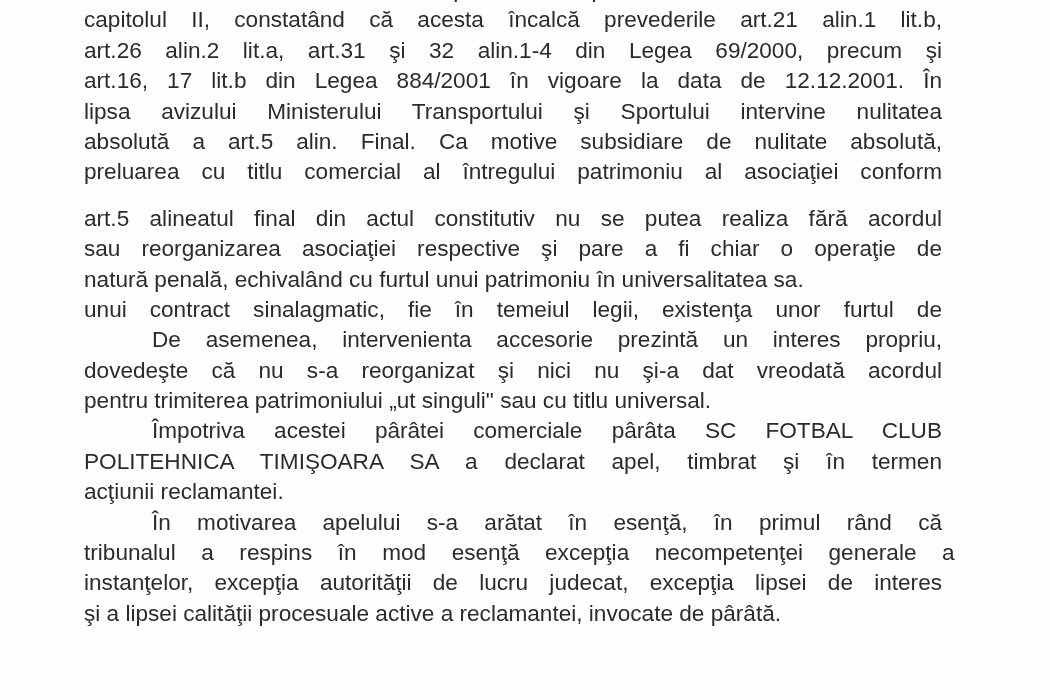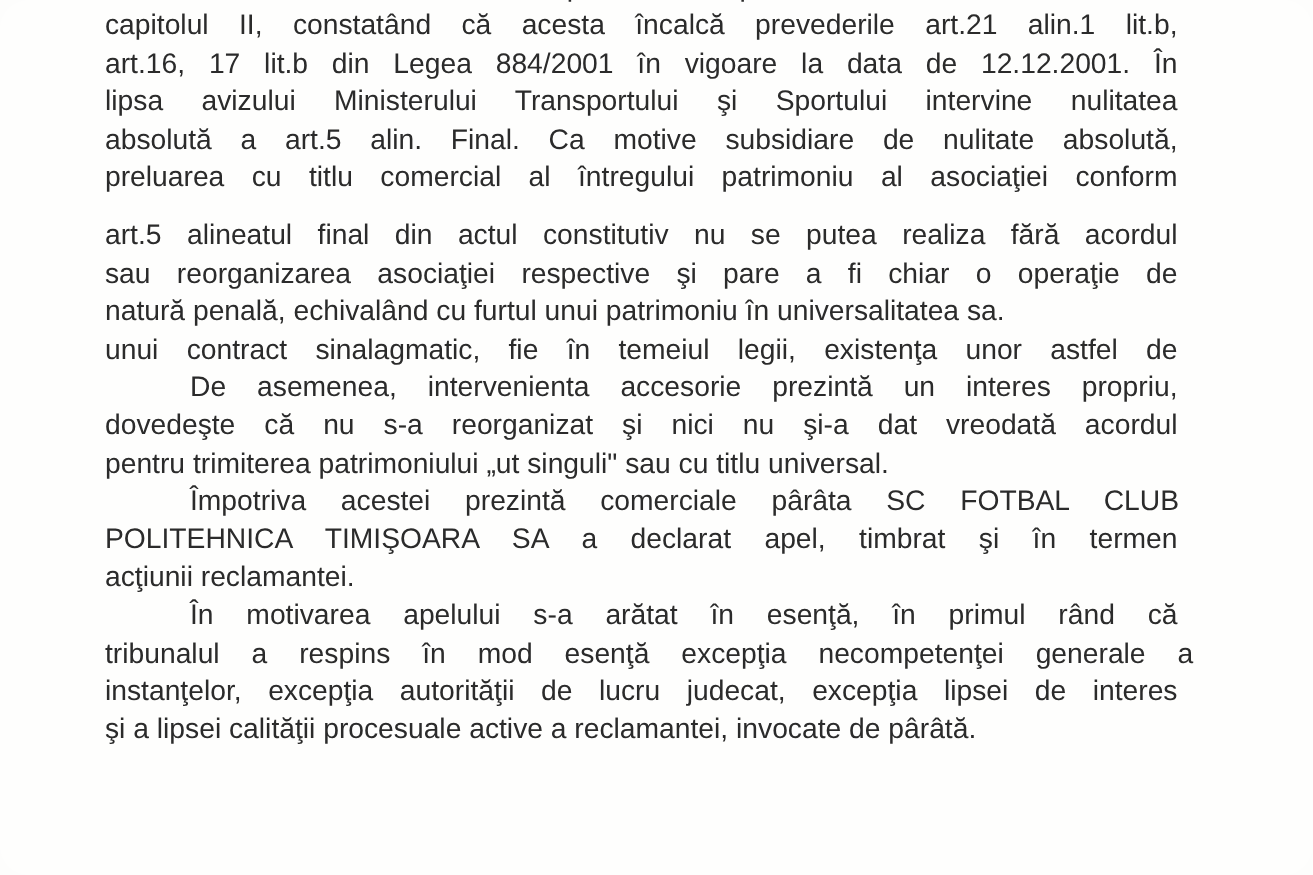--- a/index.html
+++ b/index.html
@@ -45,38 +45,39 @@
   }
 </style>
 </head>
 <body>
 
 <div class="page">
   <div class="text-block" id="text-block">
       <div class="para">
         <span class="line" style="box-sizing: border-box; width: 858px; word-spacing: 16.349px;">a verificat actul constitutiv al pârâtei cu privire la art.5 alin. final din</span>
         <span class="line" style="box-sizing: border-box; width: 858px; word-spacing: 18.0226px;">capitolul II, constatând că acesta încalcă prevederile art.21 alin.1 lit.b,</span>
+        <span class="line" style="box-sizing: border-box; width: 858px; word-spacing: 17.2557px;">art.26 alin.2 lit.a, art.31 şi 32 alin.1-4 din Legea 69/2000, precum şi</span>
         <span class="line" style="box-sizing: border-box; width: 858px; word-spacing: 12.7721px;">art.16, 17 lit.b din Legea 884/2001 în vigoare la data de 12.12.2001. În</span>
         <span class="line" style="box-sizing: border-box; width: 858px; word-spacing: 24.4375px;">lipsa avizului Ministerului Transportului şi Sportului intervine nulitatea</span>
         <span class="line" style="box-sizing: border-box; width: 858px; word-spacing: 16.7234px;">absolută a art.5 alin. Final. Ca motive subsidiare de nulitate absolută,</span>
         <span class="line" style="box-sizing: border-box; width: 858px; word-spacing: 15.658px;">preluarea cu titlu comercial al întregului patrimoniu al asociaţiei conform</span>
         <span class="line" style="box-sizing: border-box; width: 858px; word-spacing: 14.0597px; margin-top: 16px;">art.5 alineatul final din actul constitutiv nu se putea realiza fără acordul</span>
         <span class="line" style="box-sizing: border-box; width: 858px; word-spacing: 14.7472px;">sau reorganizarea asociaţiei respective şi pare a fi chiar o operaţie de</span>
         <span class="line last" style="box-sizing: border-box; width: 858px;">natură penală, echivalând cu furtul unui patrimoniu în universalitatea sa.</span>
       </div>
       <div class="para">
-        <span class="line" style="box-sizing: border-box; width: 858px; word-spacing: 16.3484px;">unui contract sinalagmatic, fie în temeiul legii, existenţa unor astfel de</span>
+        <span class="line" style="box-sizing: border-box; width: 858px; word-spacing: 16.3484px;">unui contract sinalagmatic, fie în temeiul legii, existenţa unor furtul de</span>
       </div>
       <div class="para">
         <span class="line" style="padding-left: 68px; box-sizing: border-box; width: 858px; word-spacing: 18.4821px;">De asemenea, intervenienta accesorie prezintă un interes propriu,</span>
         <span class="line" style="box-sizing: border-box; width: 858px; word-spacing: 16.9162px;">dovedeşte că nu s-a reorganizat şi nici nu şi-a dat vreodată acordul</span>
         <span class="line last" style="box-sizing: border-box; width: 858px;">pentru trimiterea patrimoniului „ut singuli" sau cu titlu universal.</span>
       </div>
       <div class="para">
-        <span class="line" style="padding-left: 68px; box-sizing: border-box; width: 858px; word-spacing: 21.4888px;">Împotriva acestei prezintă comerciale pârâta SC FOTBAL CLUB</span>
+        <span class="line" style="padding-left: 68px; box-sizing: border-box; width: 858px; word-spacing: 21.4888px;">Împotriva acestei pârâtei comerciale pârâta SC FOTBAL CLUB</span>
         <span class="line" style="box-sizing: border-box; width: 858px; word-spacing: 20.4566px;">POLITEHNICA TIMIŞOARA SA a declarat apel, timbrat şi în termen</span>
         <span class="line last" style="box-sizing: border-box; width: 858px;">acţiunii reclamantei.</span>
       </div>
       <div class="para">
         <span class="line" style="padding-left: 68px; box-sizing: border-box; width: 858px; word-spacing: 19.9734px;">În motivarea apelului s-a arătat în esenţă, în primul rând că</span>
         <span class="line" style="box-sizing: border-box; width: 858px; word-spacing: 19.2778px;">tribunalul a respins în mod esenţă excepţia necompetenţei generale a</span>
         <span class="line" style="box-sizing: border-box; width: 858px; word-spacing: 14.9531px;">instanţelor, excepţia autorităţii de lucru judecat, excepţia lipsei de interes</span>
         <span class="line last" style="box-sizing: border-box; width: 858px;">şi a lipsei calităţii procesuale active a reclamantei, invocate de pârâtă.</span>
       </div>
     </div>

